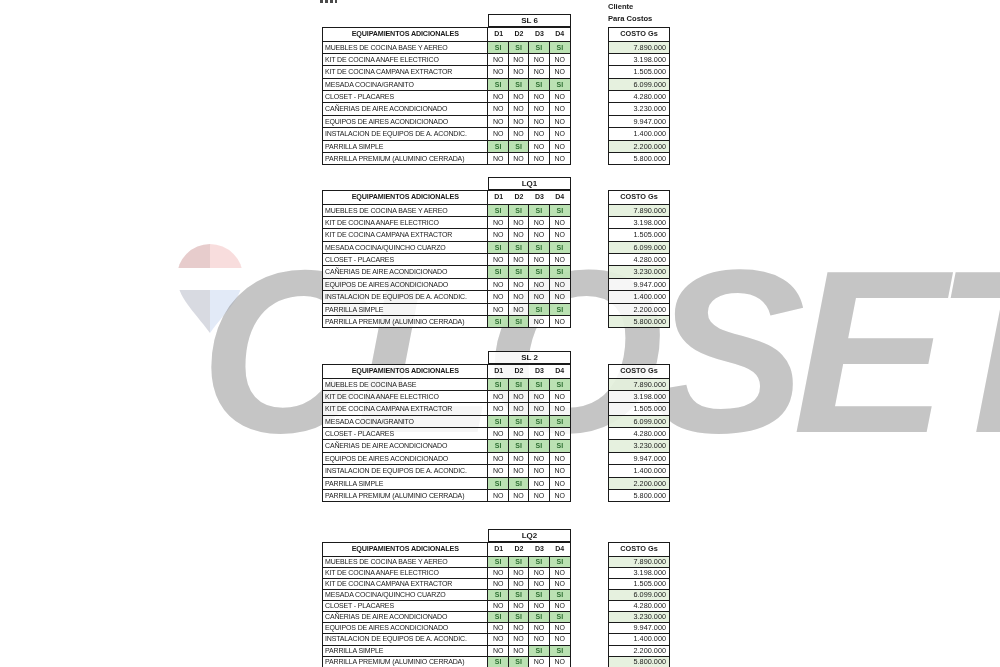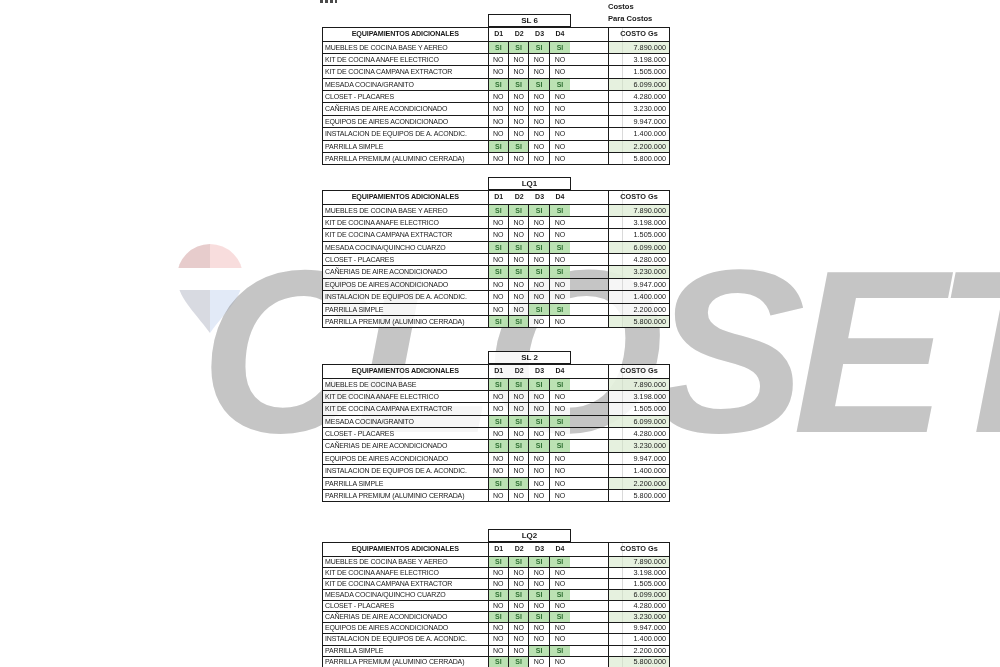--- a/index.html
+++ b/index.html
@@ -11,21 +11,21 @@
            letter-spacing:-13px;line-height:1;color:#8c8c8c;opacity:.5;white-space:nowrap;z-index:0;}
   .wm-balloon{position:absolute;left:170px;top:235px;width:80px;height:102px;opacity:.55;z-index:0;}
   .remnant{position:absolute;left:320px;top:0;width:17px;height:3px;z-index:2;
            background:repeating-linear-gradient(90deg,#4a4a4a 0 3px,transparent 3px 5px);}
 
   
   .tbl{position:absolute;left:322px;width:249px;z-index:1;}
   .grp{position:absolute;left:166px;top:0;width:83px;height:13px;border:1.4px solid #1a1a1a;
        background:rgba(255,255,255,.88);font-size:8px;font-weight:bold;text-align:center;
        line-height:11px;box-sizing:border-box;}
-  .grid{position:absolute;left:0;top:12.5px;width:301px;border:1.4px solid #1a1a1a;box-sizing:border-box;}
+  .grid{position:absolute;left:0;top:12.5px;width:249px;border:1.4px solid #1a1a1a;box-sizing:border-box;}
   .row{display:flex;box-sizing:border-box;border-top:1px solid #1a1a1a;}
   .row:first-child{border-top:none;}
   .cell{box-sizing:border-box;overflow:hidden;white-space:nowrap;background:rgba(255,255,255,.84);}
   .lbl{width:165.6px;font-size:7px;letter-spacing:-0.15px;padding-left:2px;
        border-right:1.1px solid #1a1a1a;}
   .hdr .lbl{font-weight:bold;text-align:center;font-size:7.2px;padding-left:0;background:rgba(255,255,255,.86);}
   .d{width:20.4px;font-size:7px;text-align:center;border-right:1px solid #1a1a1a;}
   .d.last{border-right:none;}
   .hdr .d{font-weight:bold;border-right:none;background:rgba(255,255,255,.86);}
   .d.si{background:rgba(183,224,175,.95);color:#2f7033;font-weight:bold;}
@@ -51,21 +51,21 @@
     <path d="M40,42 L7,42 C7,62 24,76 40,98 Z" fill="#b9bcca"></path>
     <path d="M40,42 L40,98 C56,76 73,62 73,42 Z" fill="#ccd9f2"></path>
     <rect x="3" y="33" width="74" height="22" fill="#ffffff"></rect>
   </svg>
 
   <div class="wm-text">CLOSET</div>
 
   <div class="remnant"></div>
 
   <div class="costos-hdr">
-    <div>Costos</div>
+    <div>Cliente</div>
     <div>Para Costos</div>
   </div>
 
   <div id="tables">
       <div class="tbl" style="top: 14px;">
         <div class="grp">SL 6</div>
         <div class="grid">
           <div class="row hdr" style="height: 13px; line-height: 12px;">
             <div class="cell lbl">EQUIPAMIENTOS ADICIONALES</div>
             <div class="cell d">D1</div>

